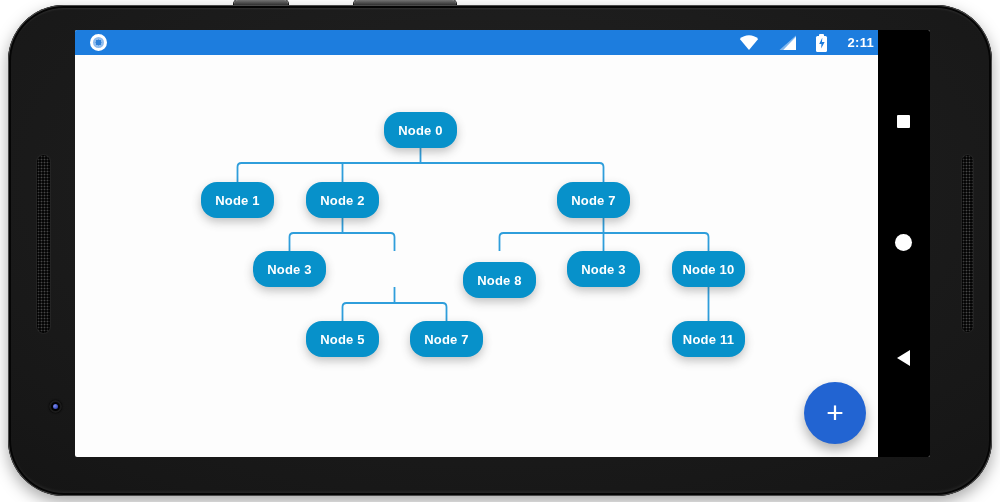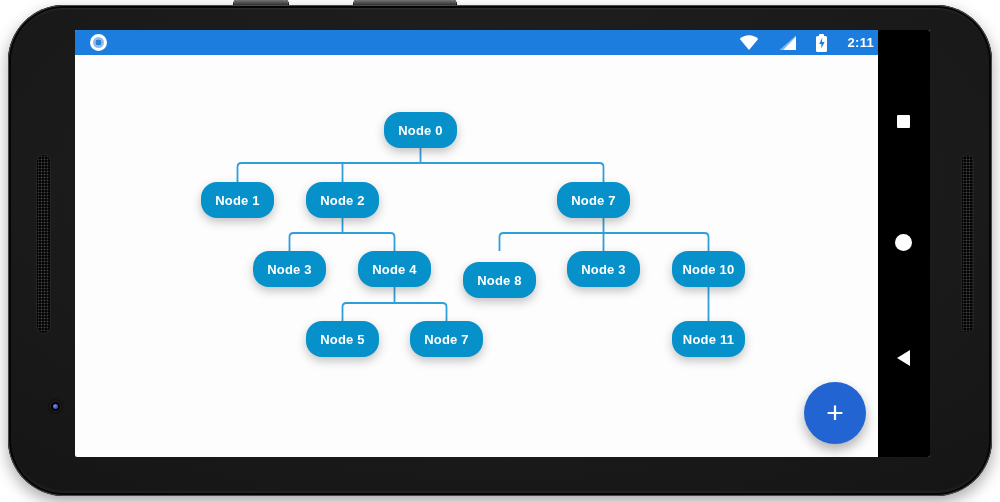--- a/index.html
+++ b/index.html
@@ -120,21 +120,20 @@
         <path d="M319.5 257 V273"></path>
         <path d="M267.5 291 V277 Q267.5 273 271.5 273 H367.5 Q371.5 273 371.5 277 V291"></path>
         <path d="M633.5 257 V291"></path>
       </svg>
 
       <div class="node" style="left:309px;top:82px">Node 0</div>
       <div class="node" style="left:126px;top:152px">Node 1</div>
       <div class="node" style="left:231px;top:152px">Node 2</div>
       <div class="node" style="left:482px;top:152px">Node 7</div>
       <div class="node" style="left:178px;top:221px">Node 3</div>
-      <div class="node" style="left:283px;top:221px">Node 4</div>
       <div class="node" style="left:388px;top:232px">Node 8</div>
       <div class="node" style="left:492px;top:221px">Node 3</div>
       <div class="node" style="left:597px;top:221px">Node 10</div>
       <div class="node" style="left:231px;top:291px">Node 5</div>
       <div class="node" style="left:335px;top:291px">Node 7</div>
       <div class="node" style="left:597px;top:291px">Node 11</div>
     </div>
 
     <div class="statusbar">
       <div class="sb-notif"></div>

